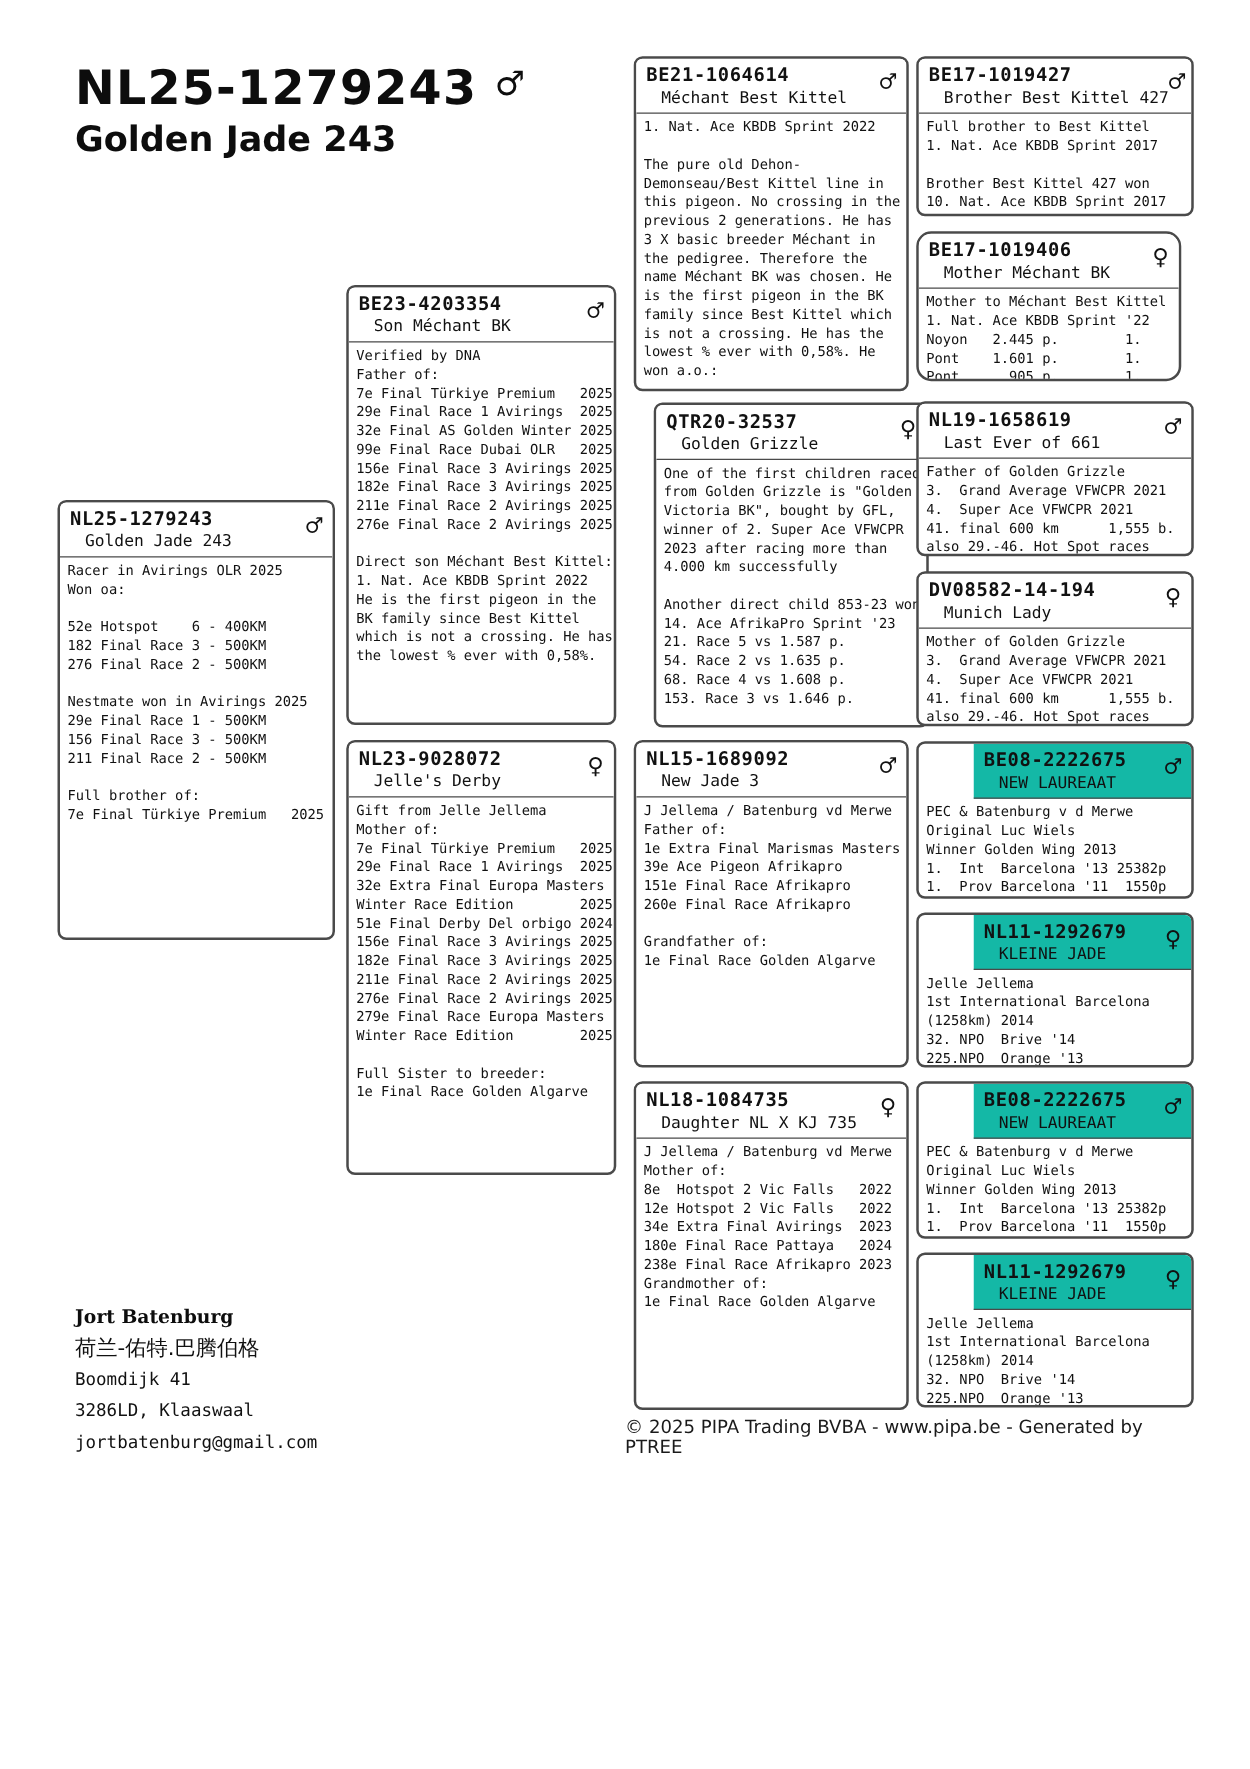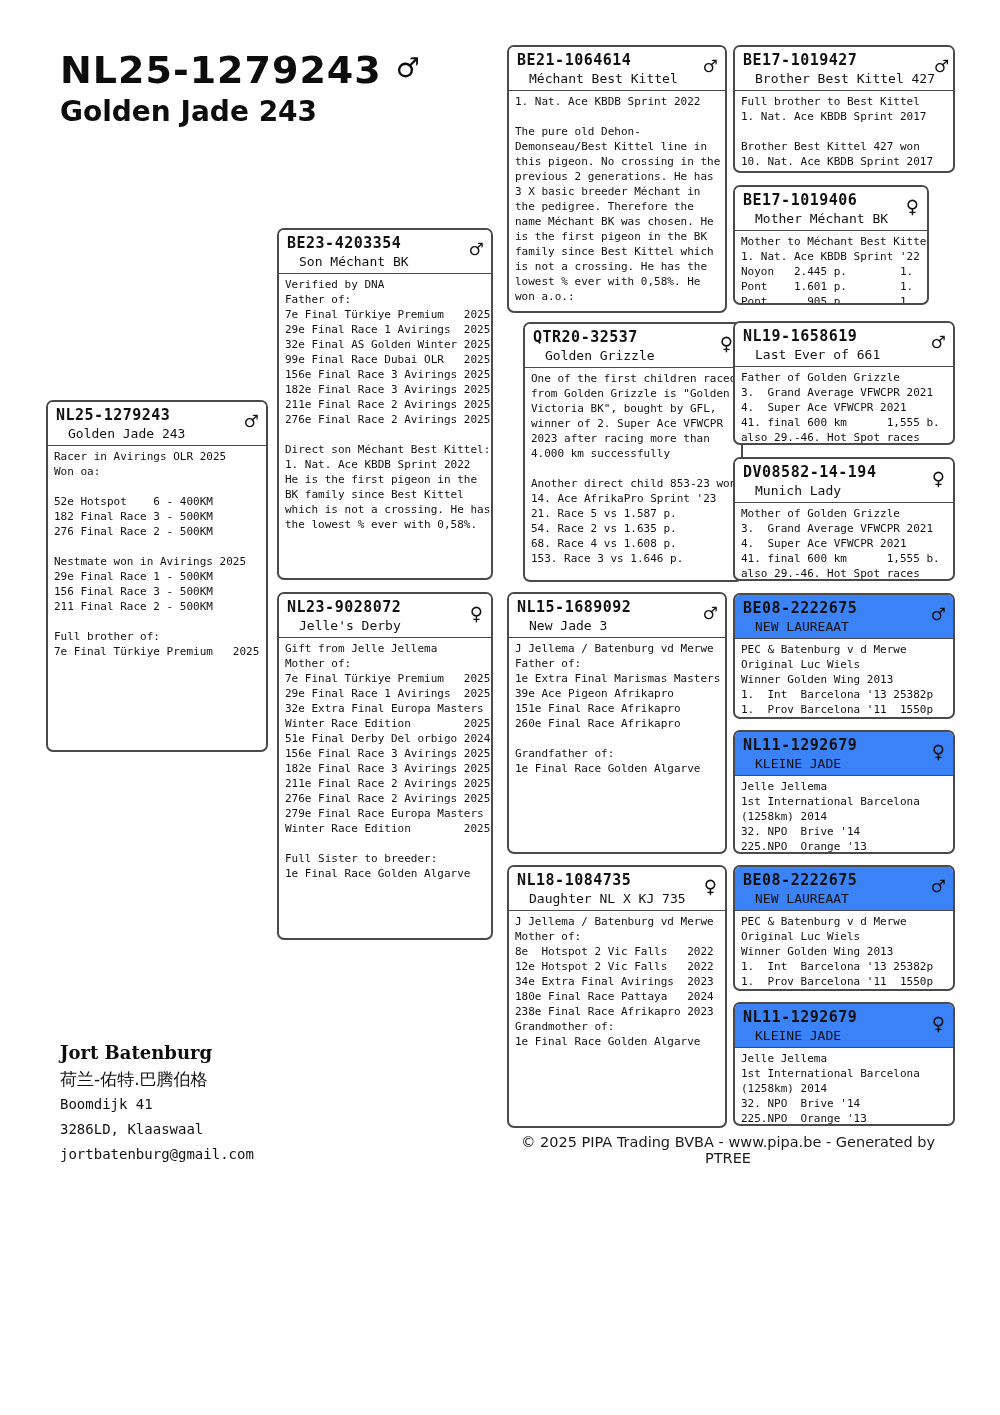--- a/index.html
+++ b/index.html
@@ -26,57 +26,57 @@
     background:#ffffff;
     overflow:hidden;
   }
   .pbox-header {
     display:flex; justify-content:space-between; align-items:flex-start;
     padding:3px 8px 2px 8px;
     border-bottom:1.5px solid #4a4a4a;
     min-height:42px;
     background:#ffffff;
   }
-  .pbox.pink .pbox-header { background:#3b82f6; }
+  .pbox.pink .pbox-header { background:#14b8a6;margin-left:44px; }
   .pbox-ring { font-weight:bold; font-size:15px; line-height:20px; letter-spacing:0.5px; }
   .pbox-name { font-size:13px; line-height:18px; white-space:nowrap;padding-left:12px; }
   .pbox-sex { font-size:22px; font-weight:bold; line-height:26px; padding-top:4px; }
   .pbox-body {
     padding:3px 6px;
     font-size:11px;
     line-height:15px;
     white-space:pre;
   }
   
   .b0  { left:46px;  top:400px;  width:222px; height:352px; }
   .b1  { left:277px; top:228px;  width:216px; height:352px; }
   .b2  { left:277px; top:592px;  width:216px; height:348px; }
   .b3  { left:507px; top:45px;   width:220px; height:268px; }
   .b4  { left:523px; top:322px;  width:220px; height:260px; }
   .b5  { left:507px; top:592px;  width:220px; height:262px; }
   .b6  { left:507px; top:865px;  width:220px; height:263px; }
   .b7  { left:733px; top:45px;   width:222px; height:128px; }
-  .b8  { left:733px; top:185px;  width:196px; height:120px; }
+  .b8  { left:733px; top:185px;  width:212px; height:120px;border-radius:12px; }
   .b9  { left:733px; top:321px;  width:222px; height:124px; }
   .b10 { left:733px; top:457px;  width:222px; height:124px; }
   .b11 { left:733px; top:593px;  width:222px; height:126px; }
   .b12 { left:733px; top:730px;  width:222px; height:124px; }
   .b13 { left:733px; top:865px;  width:222px; height:126px; }
   .b14 { left:733px; top:1002px; width:222px; height:124px; }
 
   
   .owner { position:absolute; left:60px; top:1040px; }
-  .owner-name { font-family:"DejaVu Serif", serif; font-weight:bold; font-size:18px; line-height:26px; color:#0d0d0d; }
+  .owner-name { font-family:"DejaVu Serif", serif; font-weight:bold; font-size:15px; line-height:26px; color:#0d0d0d; }
   .owner-cn { font-family:"DejaVu Sans", sans-serif; font-size:17px; line-height:26px; }
   .owner-line { font-size:14px; line-height:25px; }
 
   .copyright {
     position:absolute; left:500px; top:1134px; width:456px;
     font-family:"DejaVu Sans", sans-serif; font-size:14.5px; color:#1a1a1a;
-    text-align:center;
+    text-align:left;
   }
 </style>
 </head>
 <body>
 
 <div class="page">
 
   <div class="title-block">
     <div class="title-line">
       <span>NL25-1279243</span>

